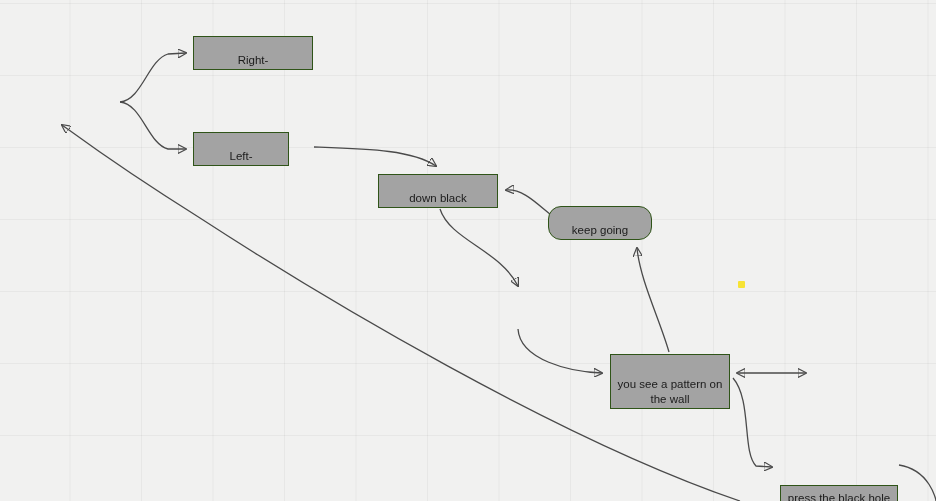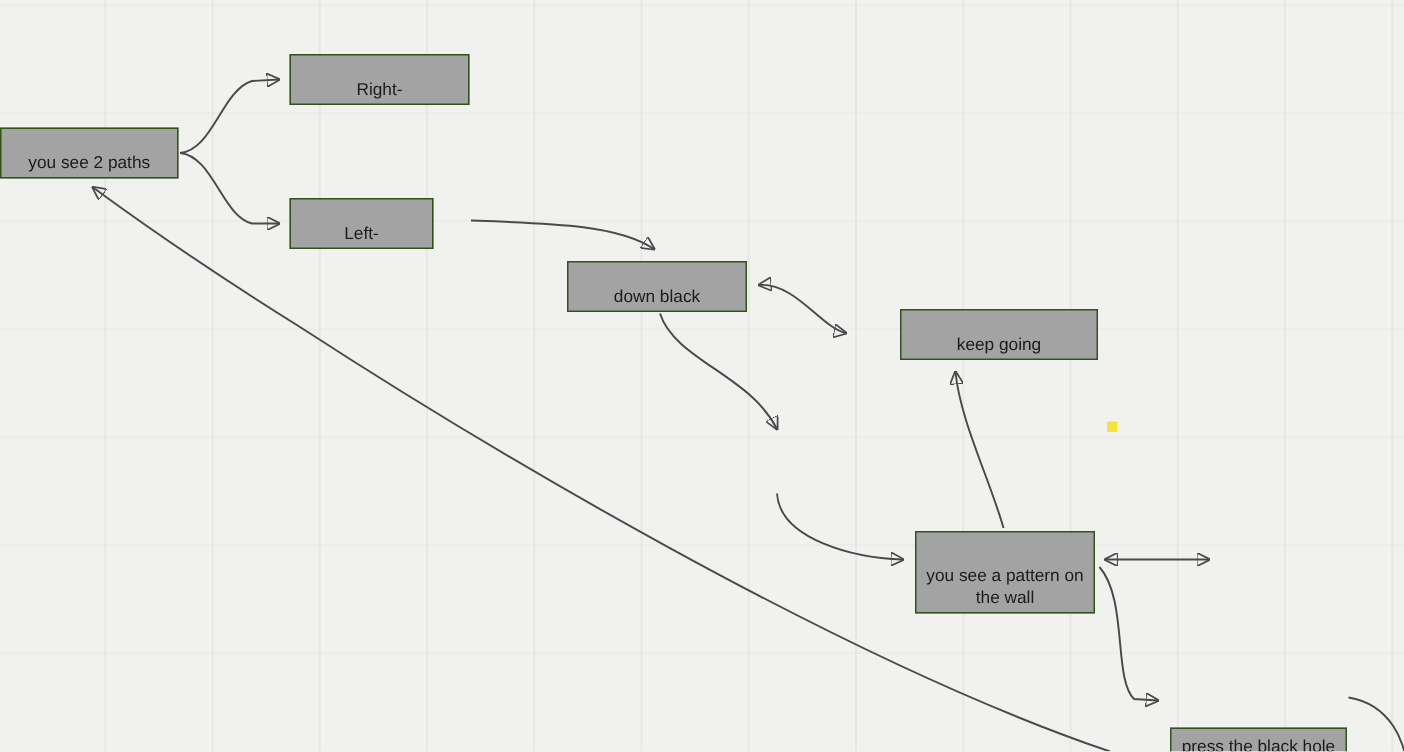--- a/index.html
+++ b/index.html
@@ -104,37 +104,34 @@
     <path d="M 669 352 C 660 320 640 280 637 248" marker-end="url(#arrowEnd)"></path>
 
     <path d="M 737 373 L 806 373" marker-start="url(#arrowStart)" marker-end="url(#arrowEnd)"></path>
 
     <path d="M 733 378 C 752 400 742 452 756 466 L 772 467" marker-end="url(#arrowEnd)"></path>
 
     <path d="M 899 465 C 930 470 936 500 936 501"></path>
     <path d="M 62 125 C 80 138 120 168 200 218 C 320 296 560 440 740 501" marker-start="url(#arrowStart)"></path>
   </svg>
 
-  <div class="node" style="left:0px; top:85px; width:119px; height:34px;">
-    <span class="node-label">you see 2 paths</span>
-  </div>
 
   <div class="node" style="left:193px; top:36px; width:120px; height:34px;">
     <span class="node-label">Right-</span>
   </div>
 
   <div class="node" style="left:193px; top:132px; width:96px; height:34px;">
     <span class="node-label">Left-</span>
   </div>
 
   <div class="node" style="left:378px; top:174px; width:120px; height:34px;">
     <span class="node-label">down black</span>
   </div>
 
-  <div class="node" style="left:600px; top:206px; width:132px; height:34px;">
+  <div class="node" style="left:548px; top:206px; width:104px; height:34px;border-radius:13px;">
     <span class="node-label">keep going</span>
   </div>
 
 
   <div class="node" style="left:610px; top:354px; width:120px; height:55px;">
     <span class="node-label">you see a pattern on the wall</span>
   </div>
 
 
   <div class="node" style="left:780px; top:453px; width:118px; height:38px;margin-top:32px;">

